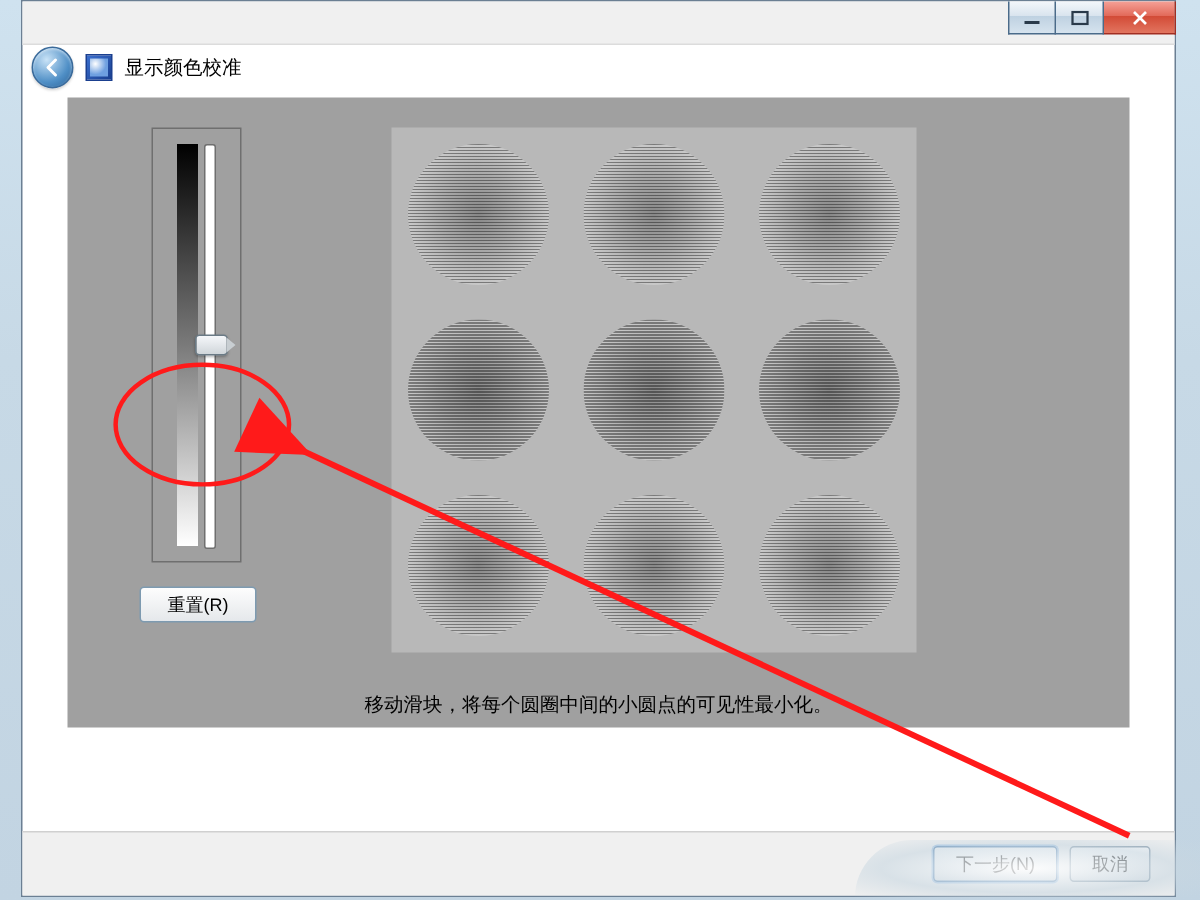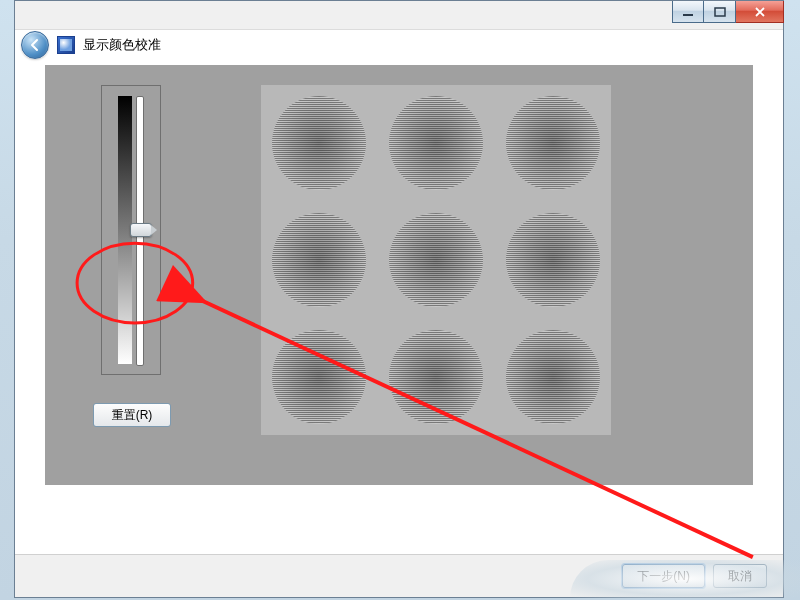--- a/index.html
+++ b/index.html
@@ -192,21 +192,20 @@
     left: 48px;
     top: 326px;
     width: 78px;
     height: 24px;
     background: linear-gradient(180deg, #fdfdfd, #e5e8eb);
     border: 1px solid #7d9ab0;
     border-radius: 3px;
     font-size: 12px;
     color: #000;
     cursor: pointer;
-    margin-top: 12px;
   }
 
   
   .gamma-grid {
     position: absolute;
     left: 216px;
     top: 20px;
     width: 350px;
     height: 350px;
     background: #b8b8b8;
@@ -364,20 +363,21 @@
               <div class="gamma-circle"></div>
             </div>
           <div class="gamma-cell">
               <div class="gamma-circle"></div>
             </div>
           <div class="gamma-cell">
               <div class="gamma-circle"></div>
             </div>
         </div>
 
+        <div class="instruction">移动滑块，将每个圆圈中间的小圆点的可见性最小化。</div>
       </div>
     </div>
 
     <div class="footer">
       <button class="primary">下一步(N)</button>
       <button>取消</button>
     </div>
 
     <div class="annot">
       <svg viewBox="0 0 770 598">

